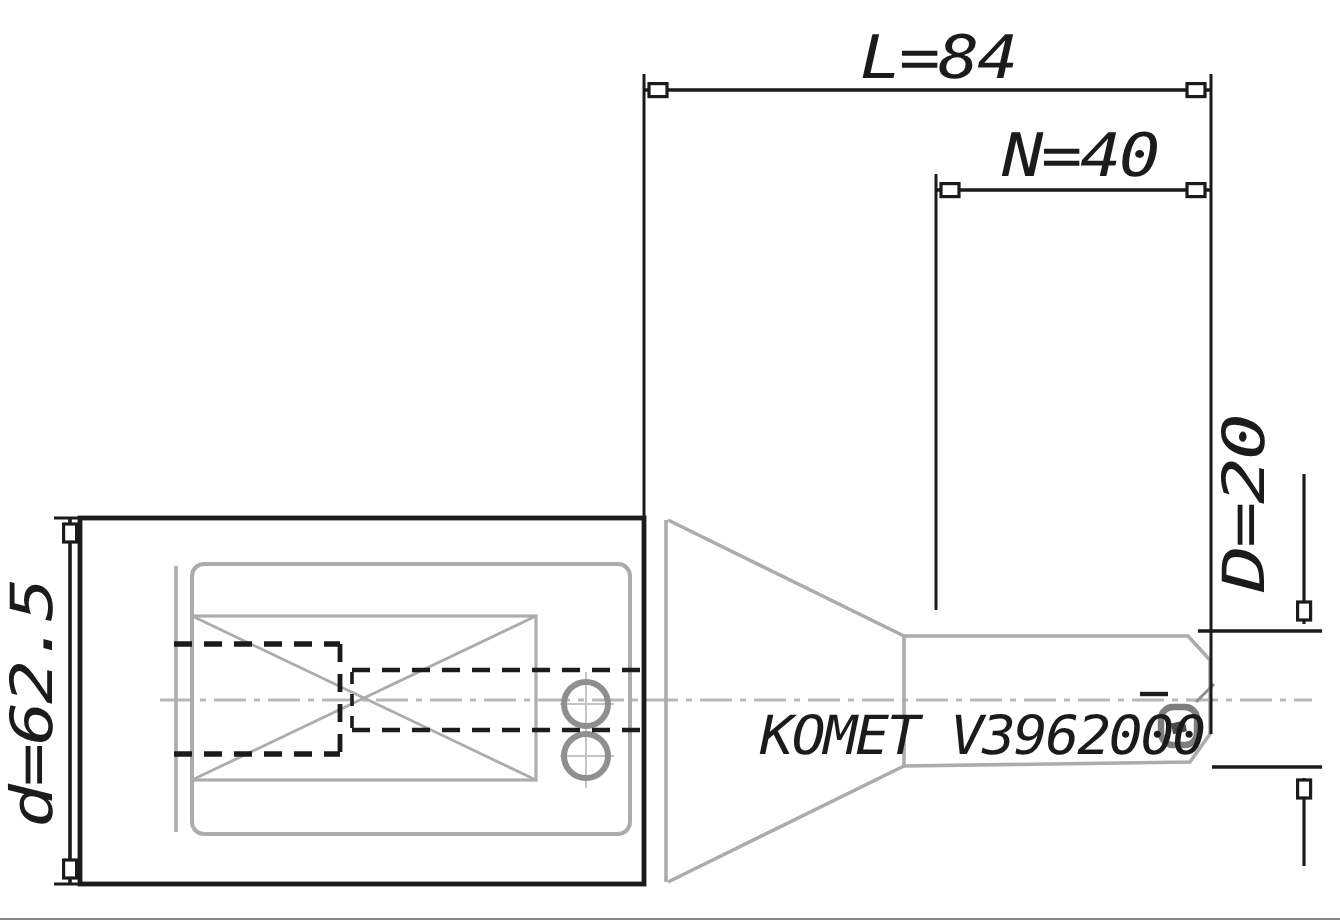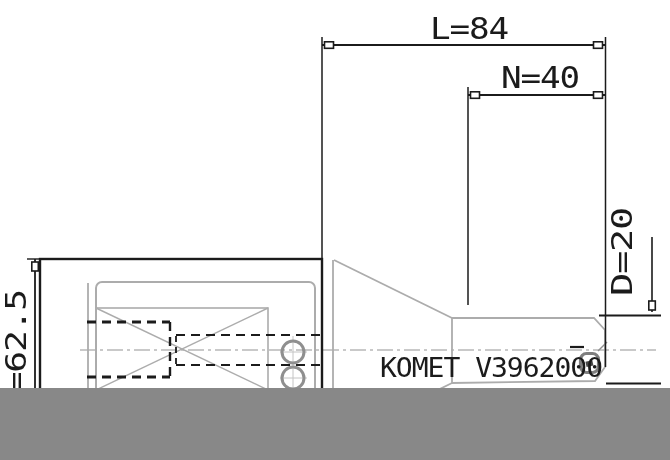--- a/index.html
+++ b/index.html
@@ -1,20 +1,21 @@
 <!DOCTYPE html>
 <html style="--line: #1b1b1b; --detail: #acacac; --mid: #8f8f8f; --background: #ffffff;"><head>
 <meta charset="utf-8">
 <style>
   html,body{margin:0;padding:0;background:#888;}
   #stage{
-    position:relative;width:670px;height:388px;
+    position:relative;width:670px;height:459px;
     background:var(--background,#fff);
     font-family:"DejaVu Sans Mono","Liberation Mono",monospace;
     overflow:hidden;
+    font-style:italic;
   }
   svg{position:absolute;left:0;top:0;}
   .ln{stroke:var(--line,#1b1b1b);fill:none;}
   .lt{stroke:var(--detail,#acacac);fill:none;}
   .md{stroke:var(--mid,#8f8f8f);fill:none;}
   .tick{stroke:#c4c4c4;fill:none;}
   .dash{stroke:var(--line,#1b1b1b);fill:none;}
   .cl{stroke:#b8b8b8;fill:none;}
   .arrowbox{fill:#fff;stroke:var(--line,#1b1b1b);stroke-width:1.6;}
   text.cad{fill:var(--line,#1b1b1b);font-family:"DejaVu Sans Mono","Liberation Mono",monospace;}

